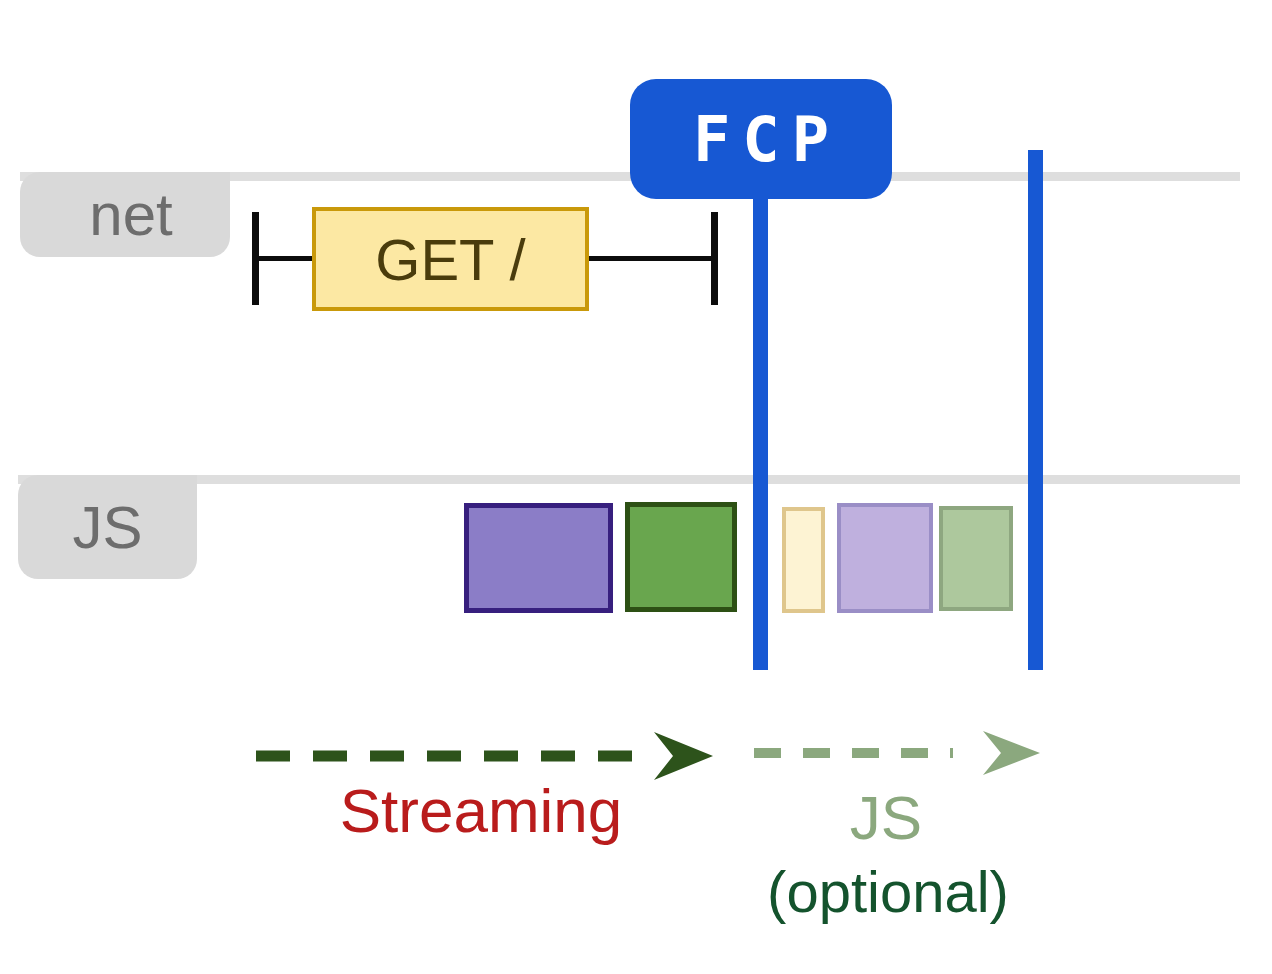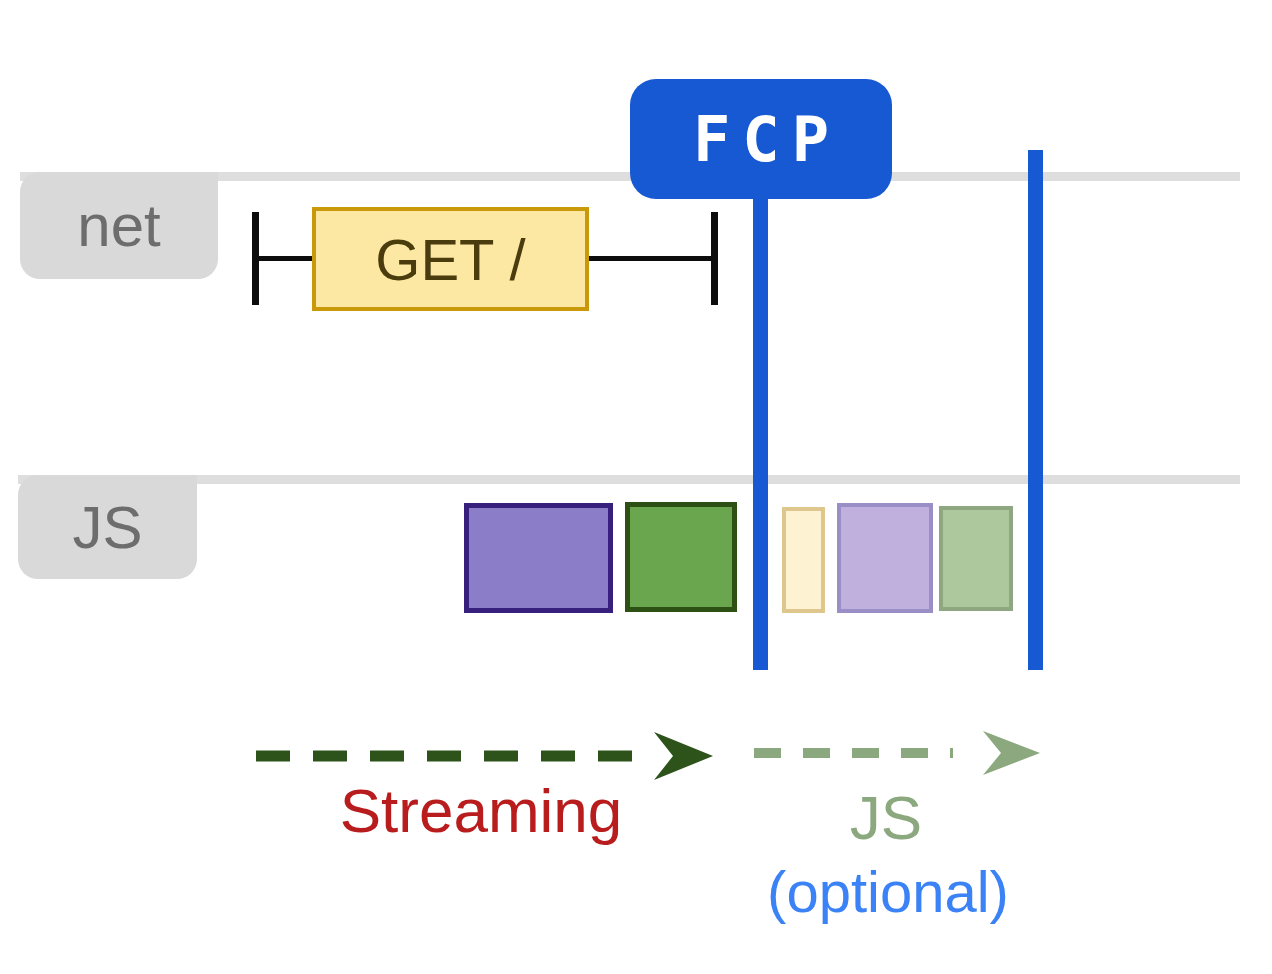--- a/index.html
+++ b/index.html
@@ -8,21 +8,21 @@
 
   
   .tl-line{position:absolute;background:#dedede;height:9px;z-index:1;}
   .tl-line.net{left:20px;top:172px;width:1220px;}
   .tl-line.js{left:18px;top:475px;width:1222px;}
 
   
   .row-label{position:absolute;background:#d9d9d9;color:#6d6d6d;
     border-radius:20px 0 20px 20px;display:flex;align-items:center;justify-content:center;
     font-size:60px;z-index:2;}
-  .row-label.net{left:20px;top:172px;width:198px;height:107px;}
+  .row-label.net{left:20px;top:172px;width:198px;height:85px;padding-left:12px;}
   .row-label.js{left:18px;top:475px;width:179px;height:104px;}
 
   
   .badge{position:absolute;background:#1758d3;color:#ffffff;border-radius:26px;
     display:flex;align-items:center;justify-content:center;
     font-family:"DejaVu Sans Mono",monospace;font-weight:bold;font-size:62px;
     letter-spacing:12px;text-indent:12px;z-index:5;}
   .badge.fcp{left:630px;top:35px;width:262px;height:120px;margin-top:44px;}
   .badge.tti{left:908px;top:35px;width:265px;height:120px;}
   .stem{position:absolute;background:#1758d3;width:15px;z-index:4;}
@@ -44,21 +44,21 @@
   .jsblock.b2{left:625px;top:502px;width:112px;height:110px;background:#69a64e;border:5px solid #2d5014;}
   .jsblock.b3{left:782px;top:507px;width:43px;height:106px;background:#fdf3d3;border:4px solid #dfc68c;}
   .jsblock.b4{left:837px;top:503px;width:96px;height:110px;background:#bfb0de;border:4px solid #9a8ec6;}
   .jsblock.b5{left:939px;top:506px;width:74px;height:105px;background:#adc89d;border:4px solid #8ea780;}
 
   
   .arrows-svg{position:absolute;left:0;top:700px;width:1272px;height:274px;z-index:2;}
   .phase-label{position:absolute;text-align:center;z-index:2;}
   .phase-label.streaming{left:241px;top:775px;width:480px;font-size:62px;color:#b91c1c;}
   .phase-label.jsopt{left:736px;top:782px;width:300px;font-size:62px;color:#8ba87e;}
-  .phase-label.jsopt-sub{left:688px;top:858px;width:400px;font-size:58px;color:#3b82f6;}
+  .phase-label.jsopt-sub{left:688px;top:858px;width:400px;font-size:58px;color:#14532d;}
 </style>
 </head>
 <body>
 
 <div class="canvas">
 
   <div class="tl-line net"></div>
   <div class="tl-line js"></div>
 
   <div class="row-label net">

